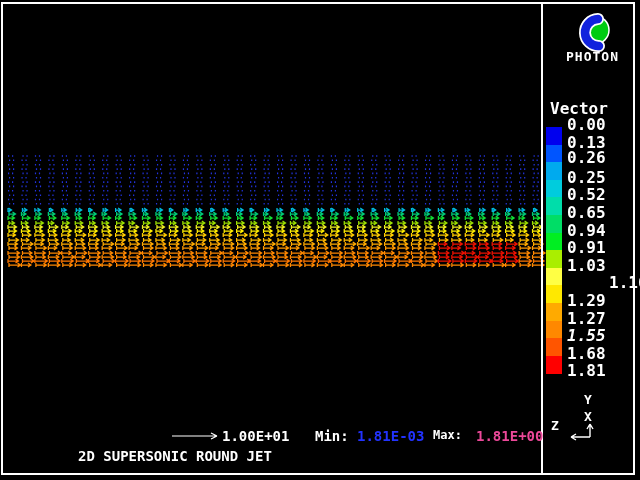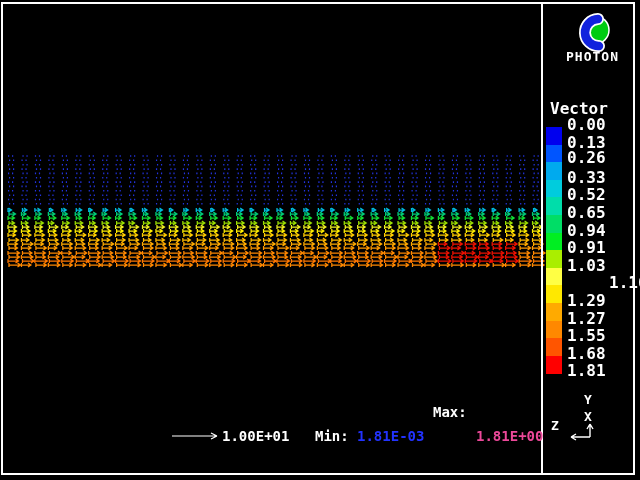--- a/index.html
+++ b/index.html
@@ -14,21 +14,21 @@
   #vector-svg{left:0;top:0;}
   #logo{left:568px;top:11px;}
   #photon-label{left:566px;top:49px;font-size:13px;letter-spacing:1px;}
   #legend-title{left:550px;top:99px;font-size:16px;}
   .legend-swatch{left:546px;width:16px;height:18px;}
   .legend-label{left:567px;font-size:16px;height:18px;line-height:18px;}
   #footer-scale-arrow{left:171px;top:429px;}
   #footer-scale-value{left:222px;top:428px;font-size:14px;}
   #footer-min-label{left:315px;top:428px;font-size:14px;}
   #footer-min-value{left:357px;top:428px;font-size:14px;}
-  #footer-max-label{left:433px;top:404px;font-size:14px;}
+  #footer-max-label{left:433px;top:428px;font-size:12px;}
   #footer-max-value{left:476px;top:428px;font-size:14px;}
   #plot-title{left:78px;top:448px;font-size:14px;}
   #triad-svg{left:560px;top:415px;}
   #triad-y{left:584px;top:392px;font-size:13px;}
   #triad-x{left:584px;top:409px;font-size:13px;}
   #triad-z{left:551px;top:418px;font-size:13px;}
 </style>
 </head>
 <body>
 
@@ -91,43 +91,44 @@
   <div id="triad-z" class="abs">Z</div>
 
   <svg id="footer-scale-arrow" class="abs" width="50" height="13">
     <path d="M 1,7 H 46 M 46,7 l -6,-3 M 46,7 l -6,3" stroke="#FFFFFF" stroke-width="1.1" fill="none"></path>
   </svg>
   <div id="footer-scale-value" class="abs">1.00E+01</div>
   <div id="footer-min-label" class="abs">Min:</div>
   <div id="footer-min-value" class="abs" style="color: rgb(34, 51, 255);">1.81E-03</div>
   <div id="footer-max-label" class="abs">Max:</div>
   <div id="footer-max-value" class="abs" style="color: #ec4899;">1.81E+00</div>
+  <div id="plot-title" class="abs">2D SUPERSONIC  ROUND JET</div>
 
 <div class="abs legend-swatch" style="top: 127px; background: rgb(0, 0, 238);"></div>
     <div class="abs legend-swatch" style="top: 144.6px; background: rgb(0, 85, 255);"></div>
     <div class="abs legend-swatch" style="top: 162.2px; background: rgb(0, 170, 238);"></div>
     <div class="abs legend-swatch" style="top: 179.8px; background: rgb(0, 204, 221);"></div>
     <div class="abs legend-swatch" style="top: 197.4px; background: rgb(0, 221, 170);"></div>
     <div class="abs legend-swatch" style="top: 215px; background: rgb(0, 221, 102);"></div>
     <div class="abs legend-swatch" style="top: 232.6px; background: rgb(0, 238, 34);"></div>
     <div class="abs legend-swatch" style="top: 250.2px; background: rgb(170, 238, 0);"></div>
     <div class="abs legend-swatch" style="top: 267.8px; background: rgb(255, 255, 68);"></div>
     <div class="abs legend-swatch" style="top: 285.4px; background: rgb(255, 232, 0);"></div>
     <div class="abs legend-swatch" style="top: 303px; background: rgb(255, 170, 0);"></div>
     <div class="abs legend-swatch" style="top: 320.6px; background: rgb(255, 136, 0);"></div>
     <div class="abs legend-swatch" style="top: 338.2px; background: rgb(255, 85, 0);"></div>
     <div class="abs legend-swatch" style="top: 355.8px; background: rgb(255, 0, 0);"></div>
     <div class="abs legend-label" style="top: 116px;">0.00</div>
     <div class="abs legend-label" style="top: 133.6px;">0.13</div>
     <div class="abs legend-label" style="top: 149px;">0.26</div>
-    <div class="abs legend-label" style="top: 168.8px;">0.33</div>
+    <div class="abs legend-label" style="top: 168.8px;">0.25</div>
     <div class="abs legend-label" style="top: 186.4px; text-align: right;">0.52</div>
     <div class="abs legend-label" style="top: 204px;">0.65</div>
     <div class="abs legend-label" style="top: 221.6px;">0.94</div>
     <div class="abs legend-label" style="top: 239.2px;">0.91</div>
     <div class="abs legend-label" style="top: 256.8px;">1.03</div>
     <div class="abs legend-label" style="top: 274.4px; margin-left: 42px;">1.16</div>
     <div class="abs legend-label" style="top: 292px;">1.29</div>
     <div class="abs legend-label" style="top: 309.6px;">1.27</div>
-    <div class="abs legend-label" style="top: 327.2px;">1.55</div>
+    <div class="abs legend-label" style="top: 327.2px; font-style: italic;">1.55</div>
     <div class="abs legend-label" style="top: 344.8px;">1.68</div>
     <div class="abs legend-label" style="top: 362.4px;">1.81</div>
   </div>
 
 </body></html>

